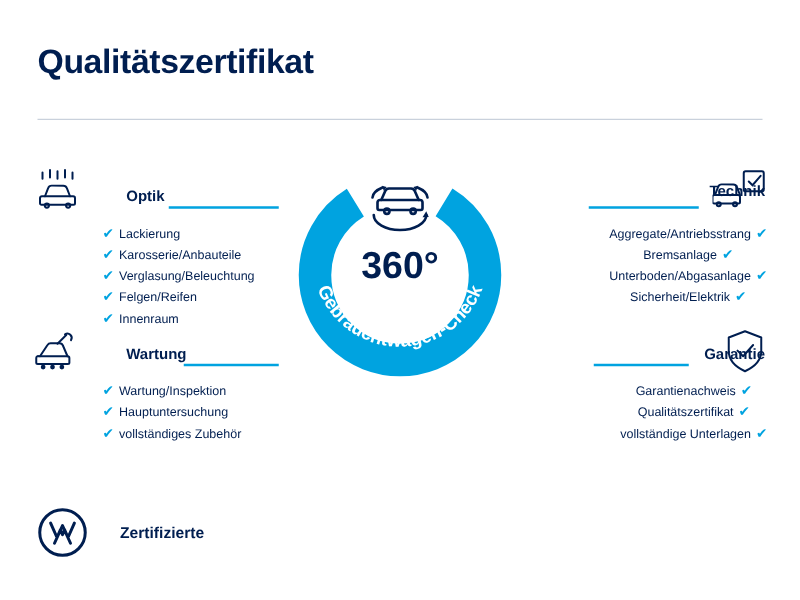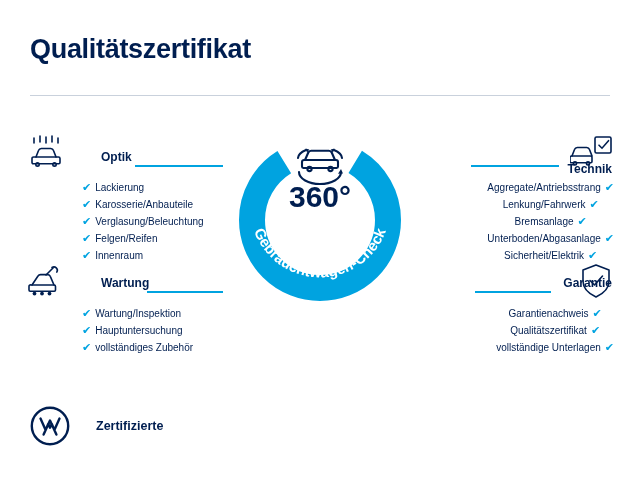--- a/index.html
+++ b/index.html
@@ -86,21 +86,21 @@
     position: absolute;
     left: 228px;
     top: 120px;
     width: 184px;
     height: 184px;
   }
   .badge svg { display: block; }
   .badge .deg {
     position: absolute;
     left: 0;
-    top: 60px;
+    top: 76px;
     width: 184px;
     text-align: center;
     font-size: 30px;
     font-weight: bold;
     color: #001e50;
   }
 
   
   .footer {
     position: absolute;
@@ -153,25 +153,24 @@
       <g fill="none" stroke="#001e50" stroke-width="1.6" stroke-linecap="round">
         <path d="M2 22 l2.5-6.5 a3 3 0 0 1 2.8-2 h9.4 a3 3 0 0 1 2.8 2 L22 22"></path>
         <path d="M1.5 22 h19 a1.5 1.5 0 0 1 1.5 1.5 v4 a1.2 1.2 0 0 1-1.2 1.2 H1.2 A1.2 1.2 0 0 1 0 27.5 v-4 A1.5 1.5 0 0 1 1.5 22z"></path>
         <circle cx="5" cy="29.4" r="1.6"></circle>
         <circle cx="18" cy="29.4" r="1.6"></circle>
         <rect x="25" y="3" width="16" height="16" rx="1.5"></rect>
         <path d="M29 11.2 l3 3 l6.5 -7.5"></path>
       </g>
     </svg>
   </div>
-  <div class="section-head" style="right:60px; top:162px;">Technik</div>
+  <div class="section-head" style="right:60px; top:146px;">Technik</div>
   <div class="section-rule" style="right:113px; top:165px; width:88px;"></div>
   <div class="list right" style="right:58px; top:179px;">
     <span class="row"><span>Aggregate/Antriebsstrang</span><span class="chk">✔</span></span>
-    <span class="row"><span>Lenkung/Fahrwerk</span><span class="chk">✔</span></span>
     <span class="row"><span>Bremsanlage</span><span class="chk">✔</span></span>
     <span class="row"><span>Unterboden/Abgasanlage</span><span class="chk">✔</span></span>
     <span class="row"><span>Sicherheit/Elektrik</span><span class="chk">✔</span></span>
   </div>
 
   <div class="icon" style="left:28px; top:263px;">
     <svg width="44" height="36" viewBox="0 0 44 36">
       <g fill="none" stroke="#001e50" stroke-width="1.6" stroke-linecap="round" stroke-linejoin="round">
         <path d="M4 22 l6-9 a3 3 0 0 1 2.6-1.4 h7 a3 3 0 0 1 2.8 2 L26 22"></path>
         <path d="M3 22 h23 a1.5 1.5 0 0 1 1.5 1.5 v3.5 a1.2 1.2 0 0 1 -1.2 1.2 H2.2 A1.2 1.2 0 0 1 1 27 v-3.5 A1.5 1.5 0 0 1 3 22z"></path>

